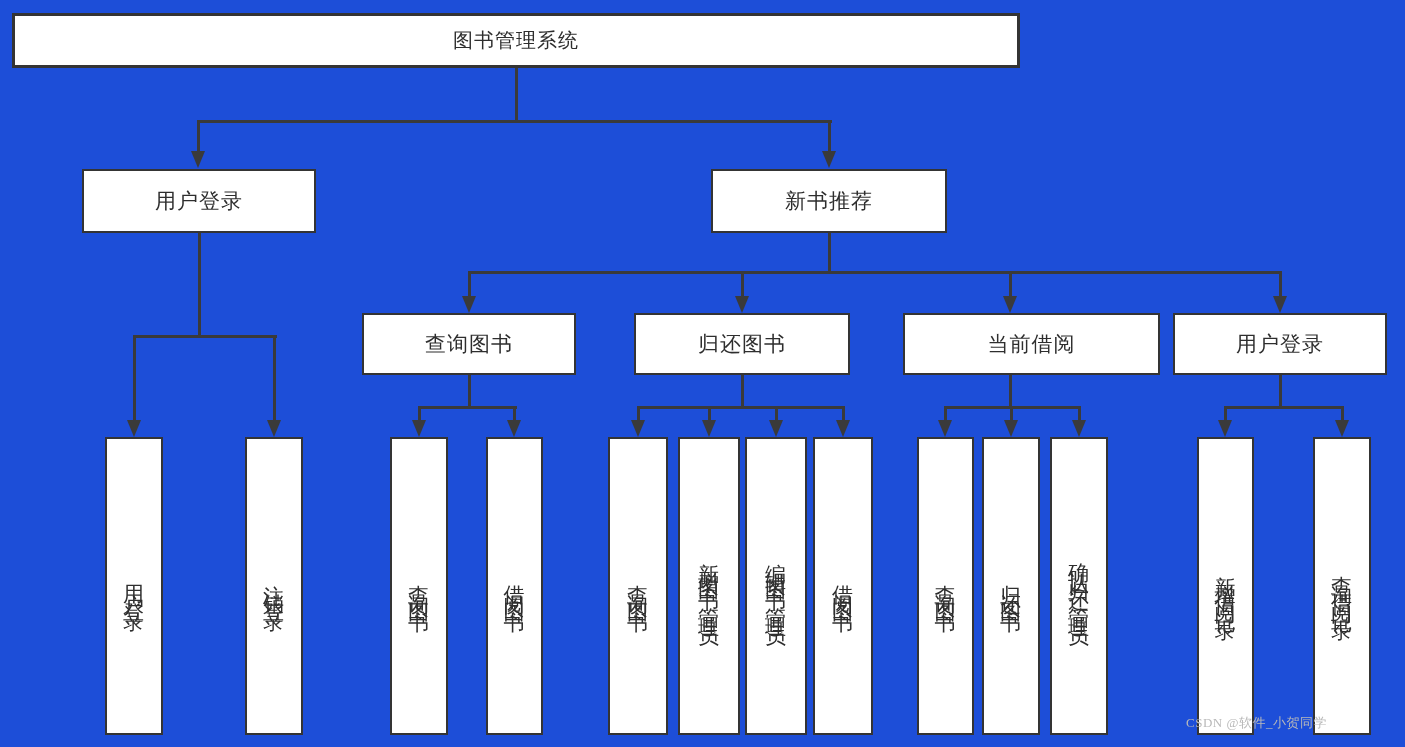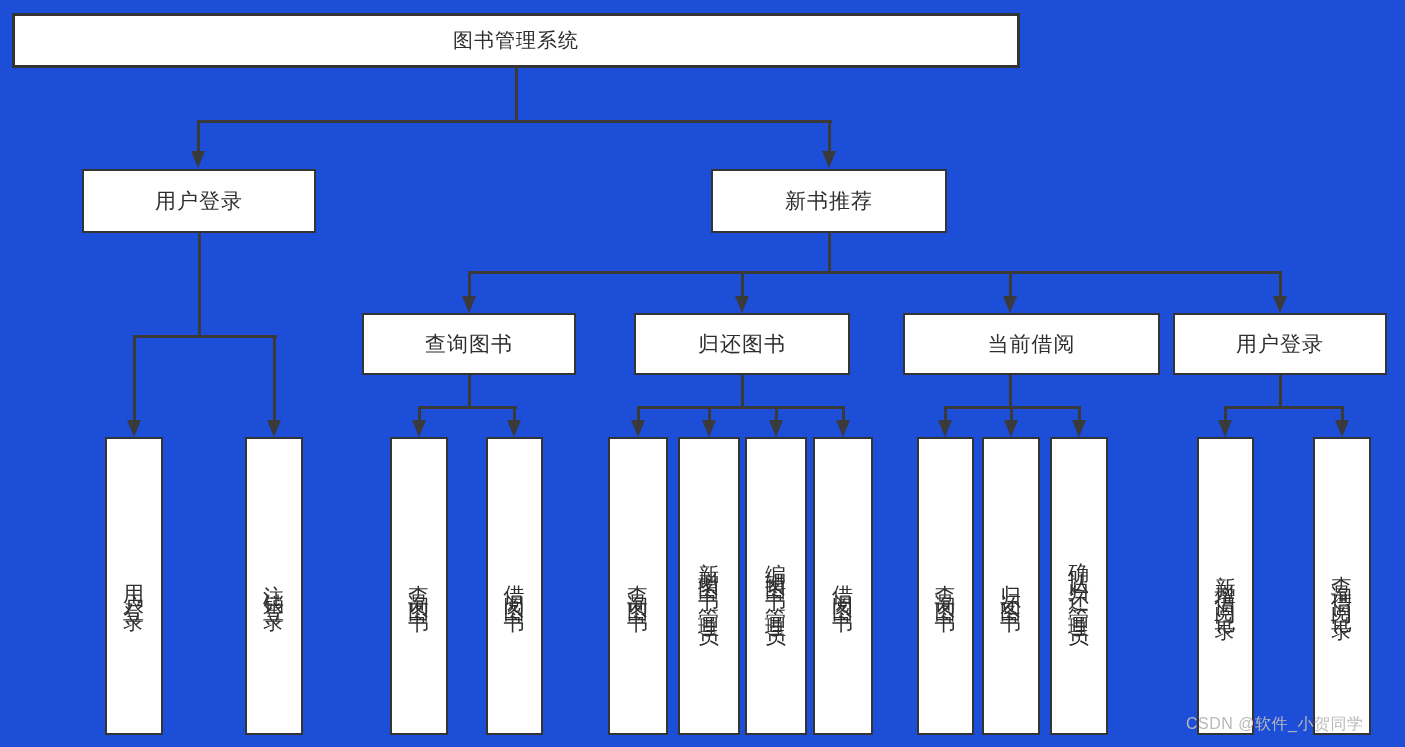--- a/index.html
+++ b/index.html
@@ -43,24 +43,25 @@
   .arrow {
     position:absolute;
     width:0; height:0;
     border-left:7px solid transparent;
     border-right:7px solid transparent;
     border-top:17px solid #3a3a3a;
   }
   .watermark {
     position:absolute;
     left:1186px; top:714px;
-    font-size:16px;
+    font-size:13px;
     color:#b9b9b9;
     letter-spacing:0.5px;
     white-space:nowrap;
+    font-family:Liberation Serif, serif;
   }
 </style>
 </head>
 <body>
 
 <div class="canvas">
 
   <div class="box root-box" style="left:12px;top:13px;width:1008px;height:55px">图书管理系统</div>
 
   <div class="box" style="left:82px;top:169px;width:234px;height:64px">用户登录</div>

